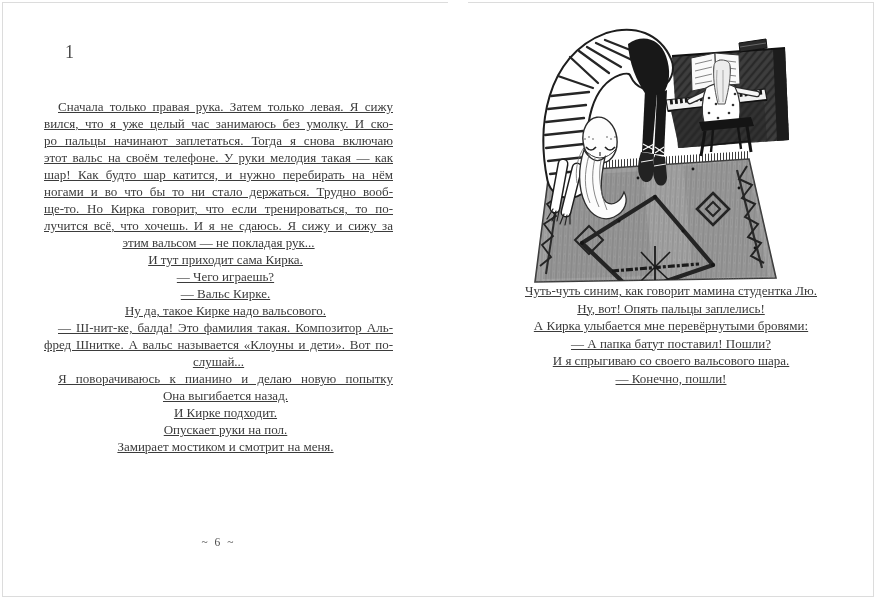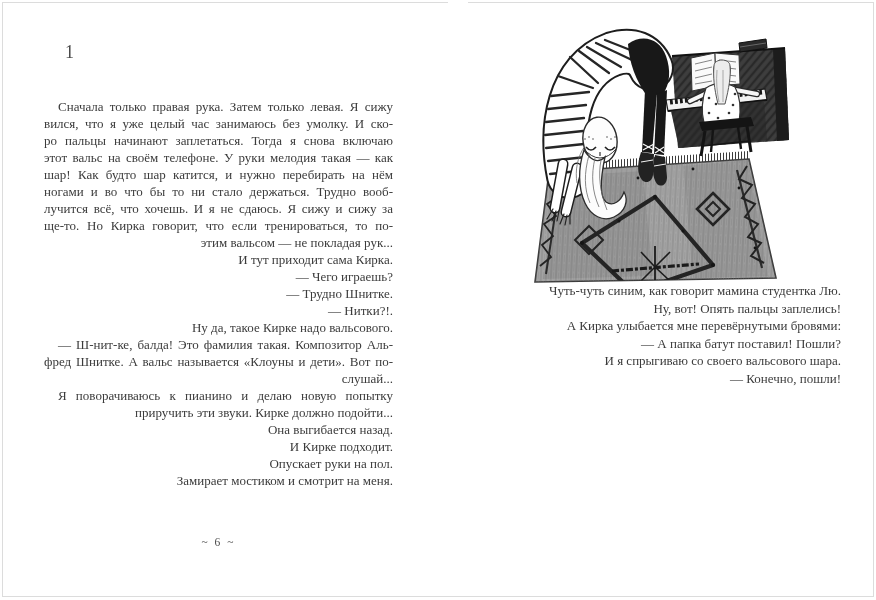--- a/index.html
+++ b/index.html
@@ -15,26 +15,26 @@
     position:absolute;left:2px;top:2px;width:870px;height:593px;
     border:1px solid var(--edge,#dcdcdc);
   }
   .spine-gap{
     position:absolute;left:448px;top:0;width:20px;height:6px;background:#fff;
   }
   .chapter-number{
     position:absolute;left:65px;top:42px;
     font-size:18px;color:#4a4a4a;
   }
-  .text-block{position:absolute;}
+  .text-block{position:absolute;text-decoration:underline;}
   .text-left{left:44px;top:98px;width:349px;}
   .text-right{left:501px;top:282px;width:340px;}
   .line{
     height:17px;line-height:17px;font-size:13px;
-    overflow:visible;white-space:nowrap;text-align:right;
+    overflow:visible;white-space:nowrap;text-align:center;
   }
   .text-right .line{height:17.5px;line-height:17.5px;}
   .line.indent{padding-left:14px;}
   .line.fill{
     white-space:normal;
     text-align:justify;
     text-align-last:justify;
   }
   .folio{
     position:absolute;left:44px;top:536px;width:349px;
@@ -52,33 +52,31 @@
   <div>
     <div class="chapter-number">1</div>
 
     <div class="text-block text-left">
         <div class="line indent fill">Сначала только правая рука. Затем только левая. Я сижу</div>
         <div class="line fill">вился, что я уже целый час занимаюсь без умолку. И ско-</div>
         <div class="line fill">ро пальцы начинают заплетаться. Тогда я снова включаю</div>
         <div class="line fill">этот вальс на своём телефоне. У руки мелодия такая — как</div>
         <div class="line fill">шар! Как будто шар катится, и нужно перебирать на нём</div>
         <div class="line fill">ногами и во что бы то ни стало держаться. Трудно вооб-</div>
+        <div class="line fill">ще-то. Но Кирка говорит, что если тренироваться, то по-</div>
         <div class="line fill">лучится всё, что хочешь. И я не сдаюсь. Я сижу и сижу за</div>
-        <div class="line fill">ще-то. Но Кирка говорит, что если тренироваться, то по-</div>
         <div class="line">этим вальсом — не покладая рук...</div>
         <div class="line indent">И тут приходит сама Кирка.</div>
         <div class="line indent">— Чего играешь?</div>
-        <div class="line indent">— Трудно Шнитке.</div>
-        <div class="line indent">— Нитки?!.</div>
+        <div class="line indent">— Вальс Кирке.</div>
         <div class="line indent">Ну да, такое Кирке надо вальсового.</div>
         <div class="line indent fill">— Ш-нит-ке, балда! Это фамилия такая. Композитор Аль-</div>
         <div class="line fill">фред Шнитке. А вальс называется «Клоуны и дети». Вот по-</div>
         <div class="line">слушай...</div>
         <div class="line indent fill">Я поворачиваюсь к пианино и делаю новую попытку</div>
-        <div class="line">приручить эти звуки. Кирке должно подойти...</div>
         <div class="line indent">Она выгибается назад.</div>
         <div class="line indent">И Кирке подходит.</div>
         <div class="line indent">Опускает руки на пол.</div>
         <div class="line indent">Замирает мостиком и смотрит на меня.</div>
       </div>
 
     <div class="folio">~ 6 ~</div>
   </div>
 
   <div>

